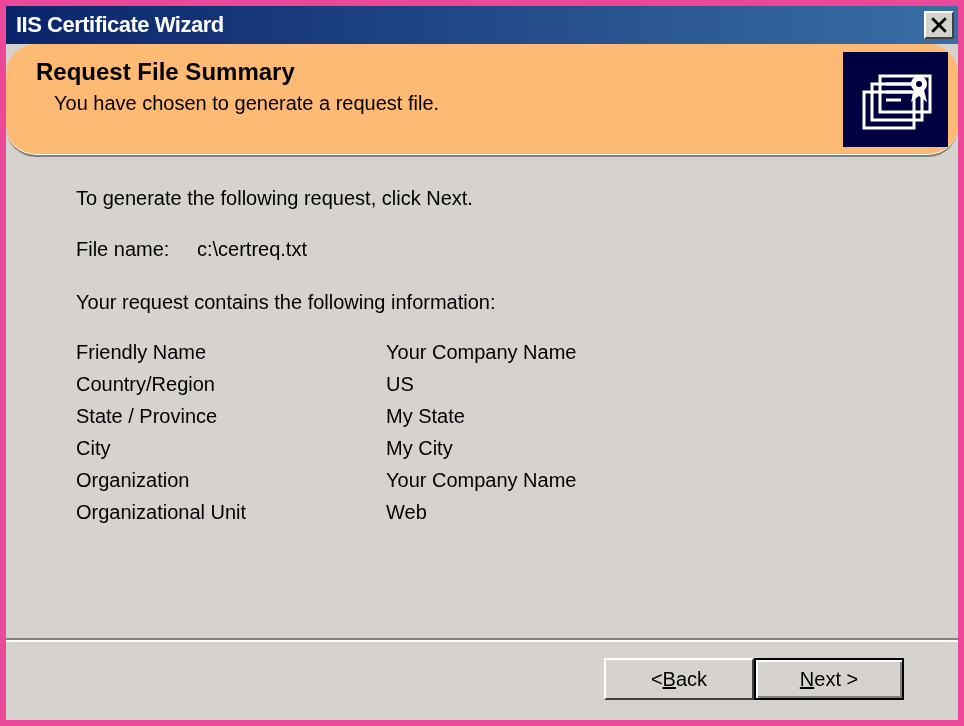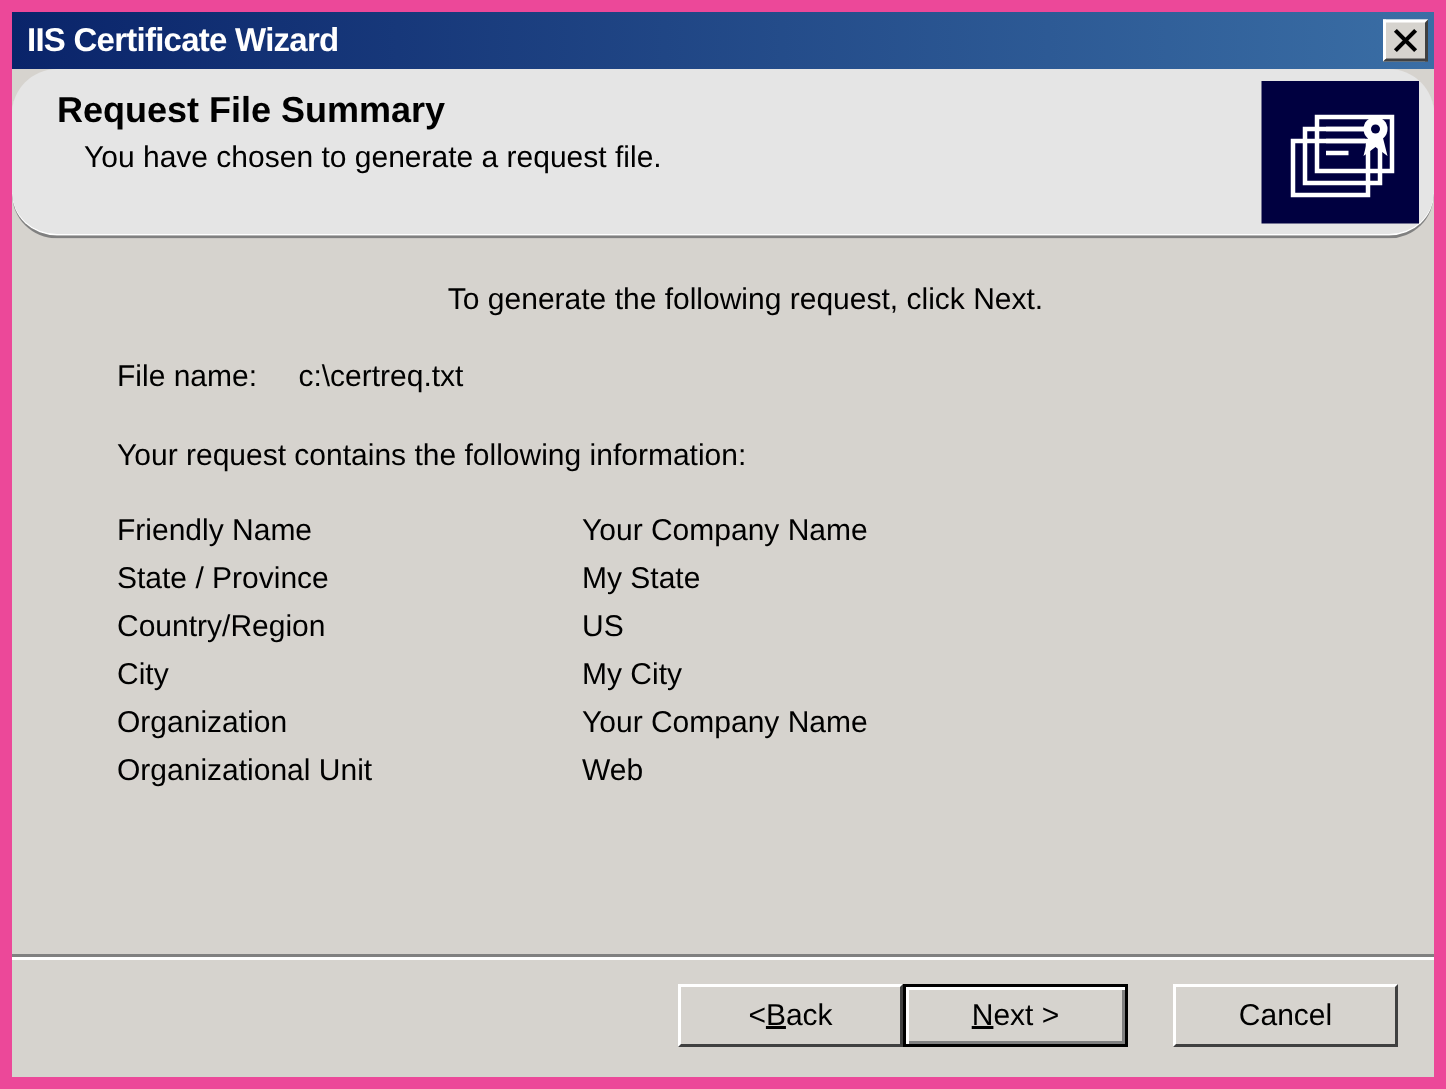--- a/index.html
+++ b/index.html
@@ -7,21 +7,21 @@
   body {
     font-family: Arial, sans-serif;
     background: #d6d3ce;
     width: 964px;
     height: 726px;
     overflow: hidden;
   }
   .window {
     width: 964px;
     height: 726px;
-    border: 8px solid #ec4899;
+    border: 6px solid #ec4899;
     background: #d6d3ce;
     display: flex;
     flex-direction: column;
   }
   
   .titlebar {
     height: 38px;
     background: linear-gradient(to right, #0a246a, #3a6ea5);
     color: #fff;
     display: flex;
@@ -42,21 +42,21 @@
     border-right-color: #404040;
     border-bottom-color: #404040;
     display:flex;
     align-items:center;
     justify-content:center;
     cursor: pointer;
   }
   .close-btn svg { width:18px; height:18px; }
   
   .header-area {
-    background: #e5e5e5;
+    background: #fdba74;
     display:flex;
     border-bottom: 2px solid #808080;
     box-shadow: inset 0 -1px 0 #fff;
     border-radius: 30px;
   }
   .header-text {
     flex:1;
     padding: 14px 20px 20px 30px;
   }
   .header-title {
@@ -80,21 +80,21 @@
     justify-content:center;
   }
   .header-icon svg { width: 80px; height: 75px; }
   
   .content {
     flex:1;
     padding: 30px 40px 10px 70px;
     font-size: 20px;
     color:#000;
   }
-  .intro { margin-bottom: 28px; text-align: center; }
+  .intro { margin-bottom: 28px; }
   .filerow { margin-bottom: 30px; }
   .filerow .label { display:inline-block; }
   .filerow .value { display:inline-block; margin-left: 22px; }
   .infointro { margin-bottom: 24px; }
   .infotable { }
   .infotable .row { display:flex; margin-bottom:4px; line-height:28px; }
   .infotable .k { width: 310px; }
   .infotable .v { }
   
   .sep {
@@ -185,26 +185,26 @@
     </div>
 
     <div class="infointro">Your request contains the following information:</div>
 
     <div class="infotable">
       <div class="row">
         <div class="k">Friendly Name</div>
         <div class="v">Your Company Name</div>
       </div>
       <div class="row">
+        <div class="k">Country/Region</div>
+        <div class="v">US</div>
+      </div>
+      <div class="row">
         <div class="k">State / Province</div>
         <div class="v">My State</div>
-      </div>
-      <div class="row">
-        <div class="k">Country/Region</div>
-        <div class="v">US</div>
       </div>
       <div class="row">
         <div class="k">City</div>
         <div class="v">My City</div>
       </div>
       <div class="row">
         <div class="k">Organization</div>
         <div class="v">Your Company Name</div>
       </div>
       <div class="row">
@@ -221,17 +221,14 @@
       <div class="btn btn-back">
         <span>&lt; </span>
           <span class="ul">B</span>
           <span>ack</span>
       </div>
       <div class="btn default btn-next">
         <span class="ul">N</span>
           <span>ext &gt;</span>
       </div>
     </div>
-    <div class="btn btn-cancel">
-      <span>Cancel</span>
-    </div>
   </div>
 </div>
 
 </body></html>

